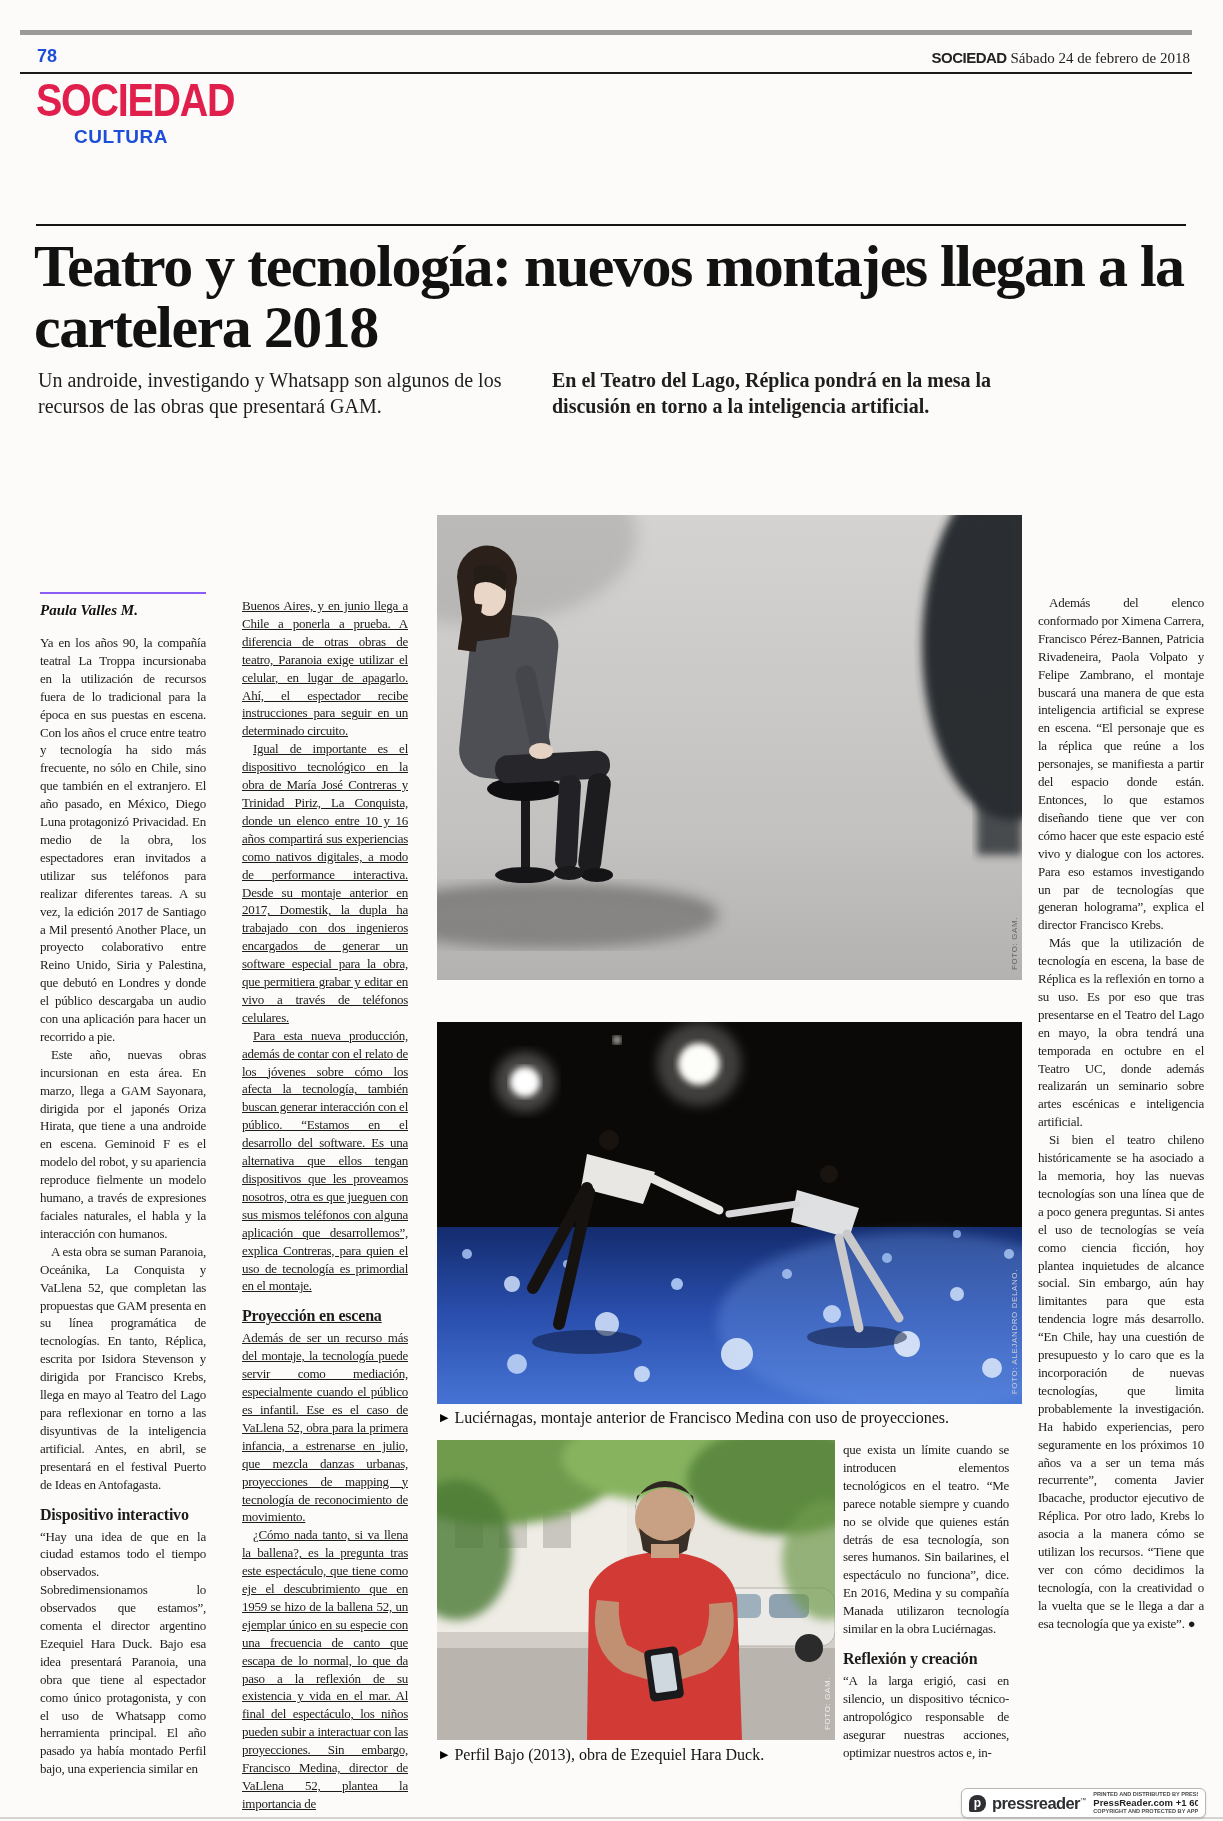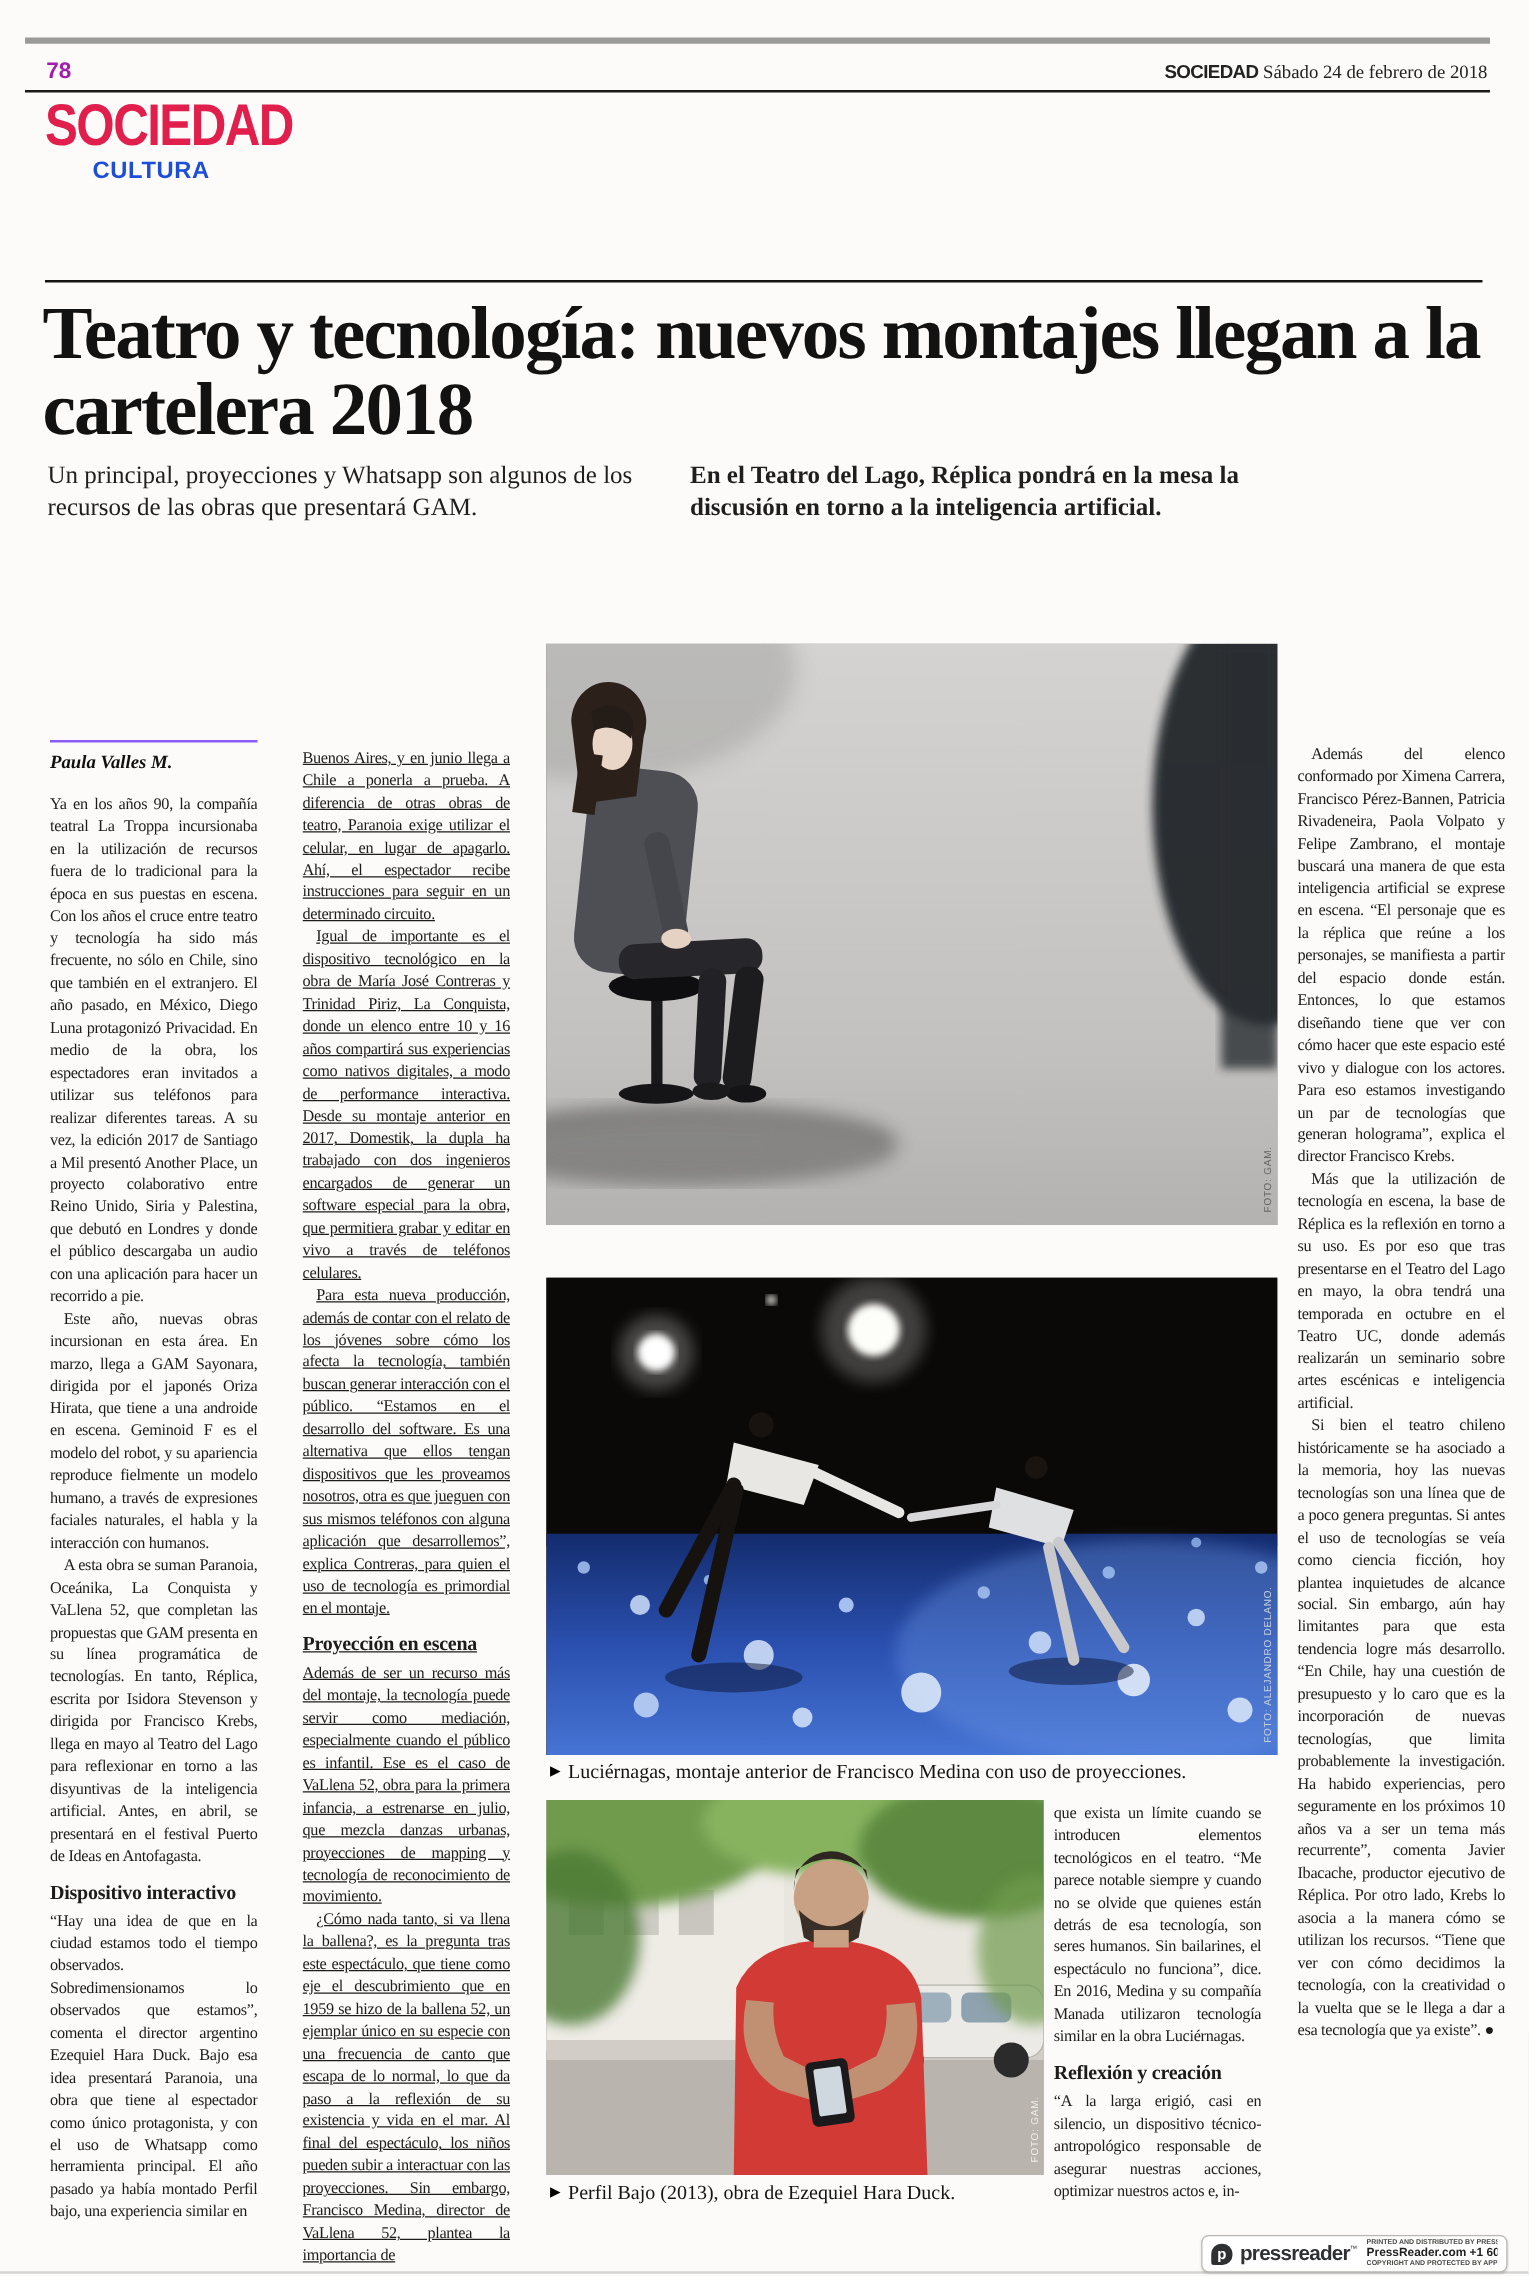--- a/index.html
+++ b/index.html
@@ -1,21 +1,21 @@
 <!DOCTYPE html>
 <html><head>
 <meta charset="utf-8">
 <style>
   html,body{margin:0;padding:0;background:#e9e7e3;}
   #page{position:relative;width:1223px;height:1821px;background:#fcfbf9;overflow:hidden;
         font-family:"Liberation Serif",serif;color:#1b1b1b;}
   
   .toprule{position:absolute;left:20px;width:1172px;top:30px;height:5px;background:#9a9a98;}
   .hdrrule{position:absolute;left:20px;width:1172px;top:72px;height:2px;background:#1a1a1a;}
-  .pagenum{position:absolute;left:37px;top:46px;font:bold 18px/20px "Liberation Sans",sans-serif;color:#a21caf;}
+  .pagenum{position:absolute;left:37px;top:46px;font:bold 18px/20px "Liberation Sans",sans-serif;color:#1d4ed8;}
   .mast{position:absolute;right:33px;top:49px;font:15px/17px "Liberation Serif",serif;color:#222;}
   .mast b{font:bold 15px/17px "Liberation Sans",sans-serif;letter-spacing:-0.5px;}
   .section{position:absolute;left:36px;top:76px;font:bold 47px/47px "Liberation Sans",sans-serif;
            color:#e11f4c;letter-spacing:-1.5px;transform:scaleX(.84);transform-origin:left top;}
   .subsection{position:absolute;left:38px;top:126px;font:bold 19px/21px "Liberation Sans",sans-serif;color:#1d4ed8;letter-spacing:.5px;margin-left:36px;}
   
   .hlrule{position:absolute;left:36px;width:1150px;top:224px;height:2px;background:#141414;}
   .headline{position:absolute;left:34px;top:236px;width:1165px;
             font:bold 60px/61px "Liberation Serif",serif;color:#121212;letter-spacing:-1.5px;}
   .deck{position:absolute;top:367px;font:20px/26px "Liberation Serif",serif;color:#1e1e1e;}
@@ -59,21 +59,21 @@
   <div class="mast">
     <b>SOCIEDAD</b>
     <span>Sábado 24 de febrero de 2018</span>
   </div>
   <div class="hdrrule"></div>
   <div class="section">SOCIEDAD</div>
   <div class="subsection">CULTURA</div>
 
   <div class="hlrule"></div>
   <h1 class="headline" style="margin:0;">Teatro y tecnología: nuevos montajes llegan a la cartelera 2018</h1>
-  <div class="deck deckL">Un principal, proyecciones y Whatsapp son algunos de los recursos de las obras que presentará GAM.</div>
+  <div class="deck deckL">Un androide, investigando y Whatsapp son algunos de los recursos de las obras que presentará GAM.</div>
   <div class="deck deckR">En el Teatro del Lago, Réplica pondrá en la mesa la discusión en torno a la inteligencia artificial.</div>
 
   <div class="bylinebox">
     <div class="byline">Paula Valles M.</div>
   </div>
   <div class="col" style="left:40px;top:634px;height:1172px;">
       <p>Ya en los años 90, la compañía teatral La Troppa incursionaba en la utilización de recursos fuera de lo tradicional para la época en sus puestas en escena. Con los años el cruce entre teatro y tecnología ha sido más frecuente, no sólo en Chile, sino que también en el extranjero. El año pasado, en México, Diego Luna protagonizó Privacidad. En medio de la obra, los espectadores eran invitados a utilizar sus teléfonos para realizar diferentes tareas. A su vez, la edición 2017 de Santiago a Mil presentó Another Place, un proyecto colaborativo entre Reino Unido, Siria y Palestina, que debutó en Londres y donde el público descargaba un audio con una aplicación para hacer un recorrido a pie.</p>
       <p class="ind">Este año, nuevas obras incursionan en esta área. En marzo, llega a GAM Sayonara, dirigida por el japonés Oriza Hirata, que tiene a una androide en escena. Geminoid F es el modelo del robot, y su apariencia reproduce fielmente un modelo humano, a través de expresiones faciales naturales, el habla y la interacción con humanos.</p>
       <p class="ind">A esta obra se suman Paranoia, Oceánika, La Conquista y VaLlena 52, que completan las propuestas que GAM presenta en su línea programática de tecnologías. En tanto, Réplica, escrita por Isidora Stevenson y dirigida por Francisco Krebs, llega en mayo al Teatro del Lago para reflexionar en torno a las disyuntivas de la inteligencia artificial. Antes, en abril, se presentará en el festival Puerto de Ideas en Antofagasta.</p>
       <h3>Dispositivo interactivo</h3>

